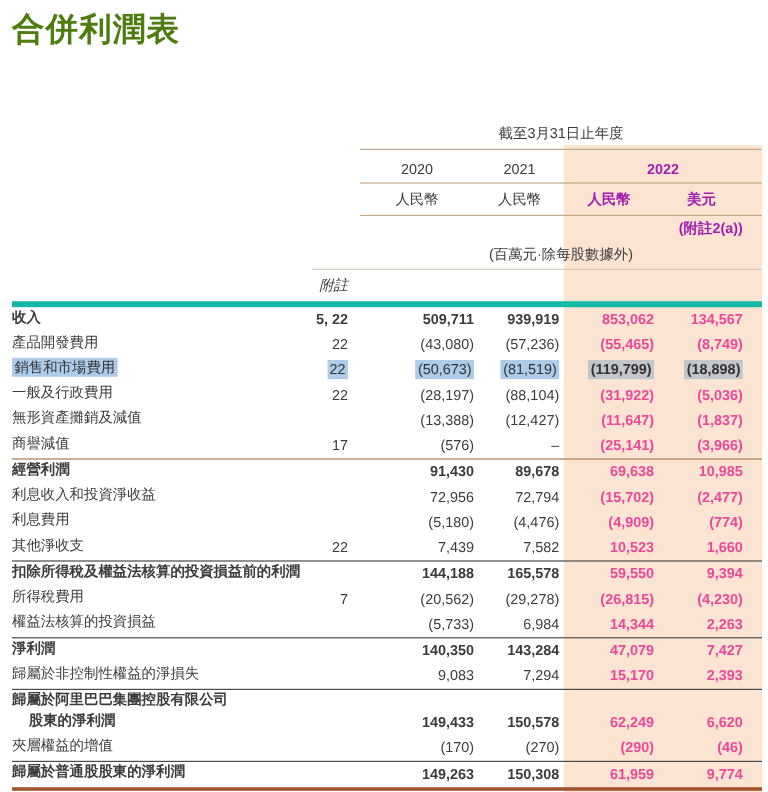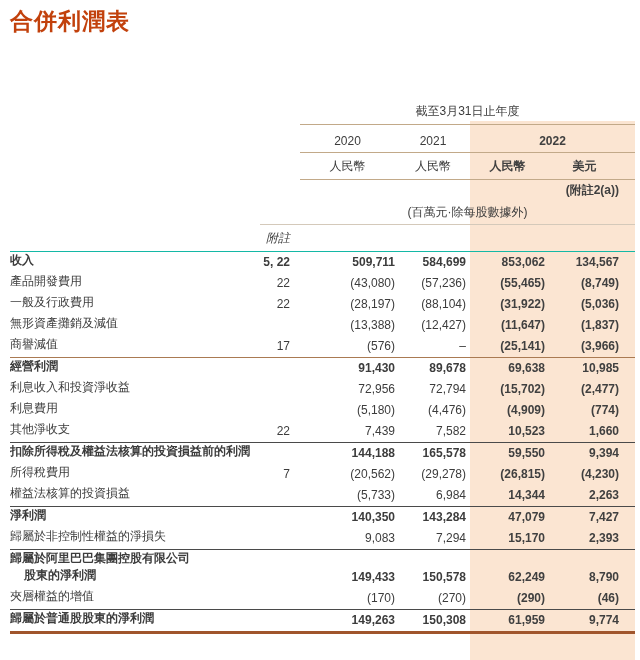--- a/index.html
+++ b/index.html
@@ -8,48 +8,48 @@
     background:#ffffff;
     font-family:"Liberation Sans", sans-serif;
     -webkit-font-smoothing:antialiased;
   }
   .band {
     position:absolute; left:470px; top:121px; width:165px; height:539px;
     background:#fbe5d2; z-index:0;
   }
   .title {
     position:absolute; left:10px; top:6px; margin:0;
-    font-size:23px; font-weight:700; color:#c2410c; letter-spacing:1px; z-index:2;
+    font-size:27px; font-weight:700; color:#4d7c0f; letter-spacing:1px; z-index:2;
   }
   table.stmt {
     position:absolute; left:10px; top:100px; width:625px; z-index:1;
     border-collapse:collapse; table-layout:fixed;
     font-size:12px; color:#3c3c3c;
   }
   td { padding:0 0 4px 0; vertical-align:bottom; overflow:hidden; white-space:nowrap; }
   .center { text-align:center; }
   .num { text-align:right; }
   .pr-note { padding-right:10px; }
   .pr-c1 { padding-right:5px; }
   .pr-c2 { padding-right:4px; }
   .pr-c3 { padding-right:5px; }
   .pr-c4 { padding-right:16px; }
-  .orange { color:#404040; font-weight:700; }
+  .orange { color:#a21caf; font-weight:700; }
   .b-tan  { border-bottom:1px solid #c2a989;text-align:center; }
   .b-lite { border-bottom:1px solid #d4c9ba; }
-  .b-dark { border-bottom:1px solid #14b8a6; }
+  .b-dark { border-bottom:5px solid #14b8a6; }
   thead tr.h1 td { height:20px; }
   thead tr.h2 td { height:23px; }
   thead tr.h3 td { height:22px; }
   thead tr.h4 td { height:19px; padding-bottom:2px;margin-top:20px; }
   thead tr.h5 td { height:20px; padding-bottom:3px; }
   thead tr.h6 td { height:22px; }
   .note-hdr { font-style:italic; }
   tbody tr { height:21px; }
-  tbody td.y22 { color:#404040; font-weight:600; }
+  tbody td.y22 { color:#ec4899; font-weight:600; }
   tbody tr.bold td { font-weight:700; }
   tbody tr.sep-dark td { border-top:1px solid #4a4a4a; }
   tbody tr.sep-tan td  { border-top:1px solid #aa7a52;margin-left:36px; }
   tbody tr.last td { border-bottom:3px solid #a0552c; }
   tbody tr.selected td { color:#333333; }
   tbody tr.selected td.y22 { color:#333333; font-weight:600; }
   .sel-blue { background:#aecbea; padding:1px 2px; }
   .sel-gray { background:#c4c6ce; padding:1px 2px; }
   .indent { padding-left:14px; }
   .lbl div { line-height:17px; }
@@ -101,32 +101,40 @@
         <td class="b-dark"></td>
         <td class="num pr-note note-hdr b-dark">附註</td>
         <td colspan="4" class="b-dark"></td>
       </tr>
     </thead>
     <tbody id="tbody">
         <tr class="bold sep-dark">
           <td class="lbl"><span>收入</span></td>
           <td class="num pr-note"><span>5, 22</span></td>
           <td class="num pr-c1"><span>509,711</span></td>
-          <td class="num pr-c2"><span>584,699</span></td>
+          <td class="num pr-c2"><span>939,919</span></td>
           <td class="num pr-c3 y22"><span>853,062</span></td>
           <td class="num pr-c4 y22"><span>134,567</span></td>
         </tr>
         <tr class="">
           <td class="lbl"><span>產品開發費用</span></td>
           <td class="num pr-note"><span>22</span></td>
           <td class="num pr-c1"><span>(43,080)</span></td>
           <td class="num pr-c2"><span>(57,236)</span></td>
           <td class="num pr-c3 y22"><span>(55,465)</span></td>
           <td class="num pr-c4 y22"><span>(8,749)</span></td>
         </tr>
+        <tr class="selected">
+          <td class="lbl"><span class="sel-blue">銷售和市場費用</span></td>
+          <td class="num pr-note"><span class="sel-blue">22</span></td>
+          <td class="num pr-c1"><span class="sel-blue">(50,673)</span></td>
+          <td class="num pr-c2"><span class="sel-blue">(81,519)</span></td>
+          <td class="num pr-c3 y22"><span class="sel-gray">(119,799)</span></td>
+          <td class="num pr-c4 y22"><span class="sel-gray">(18,898)</span></td>
+        </tr>
         <tr class="">
           <td class="lbl"><span>一般及行政費用</span></td>
           <td class="num pr-note"><span>22</span></td>
           <td class="num pr-c1"><span>(28,197)</span></td>
           <td class="num pr-c2"><span>(88,104)</span></td>
           <td class="num pr-c3 y22"><span>(31,922)</span></td>
           <td class="num pr-c4 y22"><span>(5,036)</span></td>
         </tr>
         <tr class="">
           <td class="lbl"><span>無形資產攤銷及減值</span></td>
@@ -218,21 +226,21 @@
         </tr>
         <tr class="bold sep-dark">
           <td class="lbl">
             <div>歸屬於阿里巴巴集團控股有限公司</div>
             <div class="indent">股東的淨利潤</div>
           </td>
           <td class="num pr-note"></td>
           <td class="num pr-c1"><span>149,433</span></td>
           <td class="num pr-c2"><span>150,578</span></td>
           <td class="num pr-c3 y22"><span>62,249</span></td>
-          <td class="num pr-c4 y22"><span>8,790</span></td>
+          <td class="num pr-c4 y22"><span>6,620</span></td>
         </tr>
         <tr class="">
           <td class="lbl"><span>夾層權益的增值</span></td>
           <td class="num pr-note"></td>
           <td class="num pr-c1"><span>(170)</span></td>
           <td class="num pr-c2"><span>(270)</span></td>
           <td class="num pr-c3 y22"><span>(290)</span></td>
           <td class="num pr-c4 y22"><span>(46)</span></td>
         </tr>
         <tr class="bold sep-dark last">

